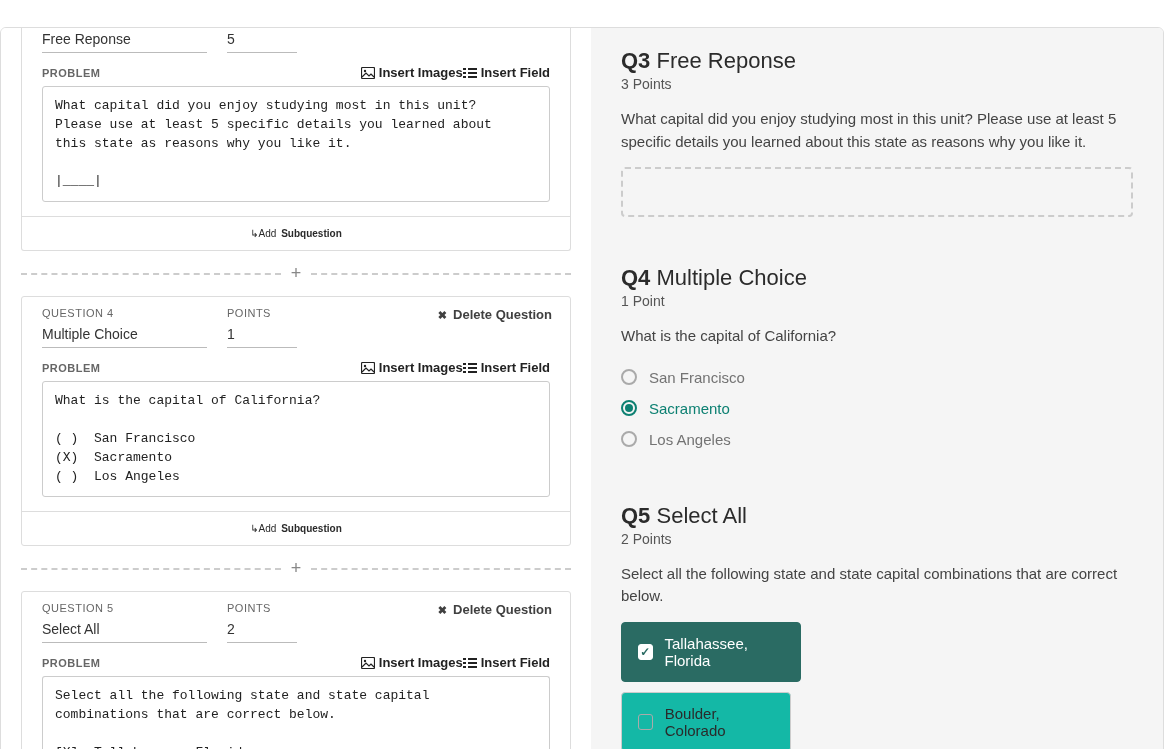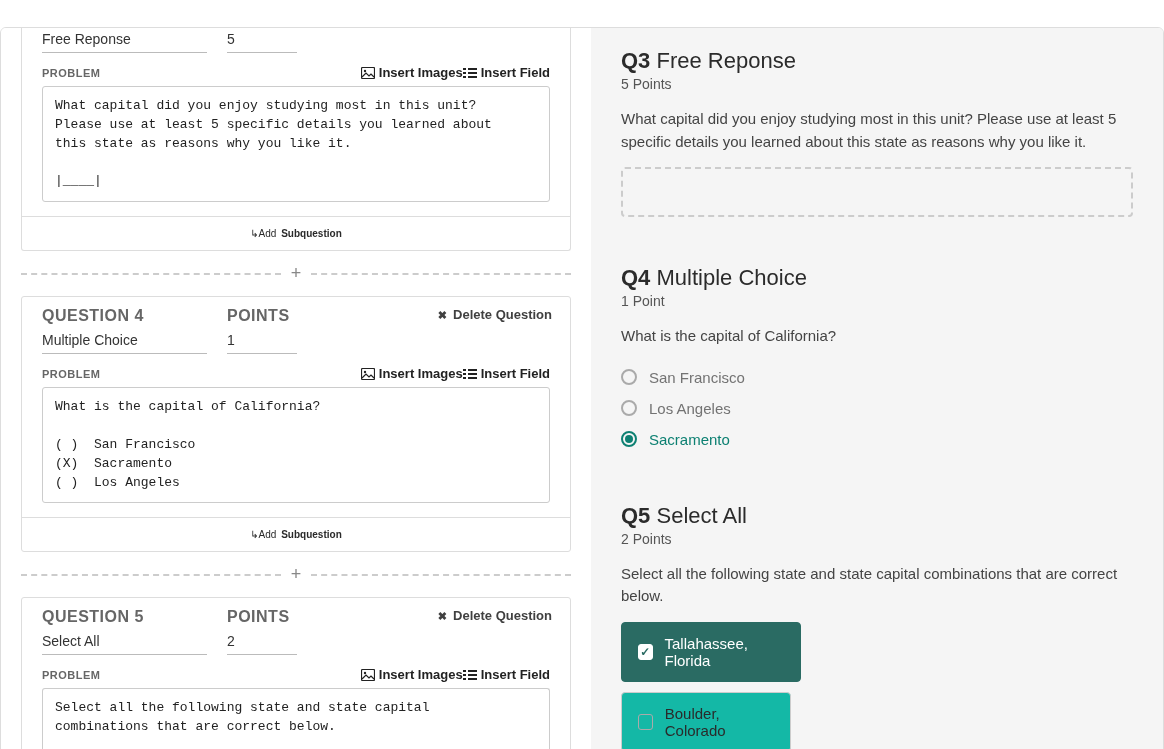--- a/index.html
+++ b/index.html
@@ -39,22 +39,22 @@
 .q-header-row {
   display: flex;
   padding: 10px 20px 0 20px;
   position: relative;
 }
 .q-col {
   flex: 0 0 185px;
 }
 .q-col:last-child { flex: 1; }
 .q-label {
-  font-size: 16px;
-  font-weight: 700;
+  font-size: 11px;
+  font-weight: 400;
   letter-spacing: 0.5px;
   color: #666;
   text-transform: uppercase;
   margin-bottom: 4px;
 }
 .q-input {
   border: none;
   border-bottom: 1px solid #bbb;
   font-size: 14px;
   padding: 3px 0 5px 0;
@@ -349,43 +349,43 @@
 
   </div>
 
   <div class="right-panel">
 
     <div class="preview-q">
       <div class="preview-title">
         <span class="qn">Q3</span>
         <span>Free Reponse</span>
       </div>
-      <div class="preview-points">5 Points</div>
+      <div class="preview-points">3 Points</div>
       <div class="preview-text">What capital did you enjoy studying most in this unit? Please use at least 5 specific details you learned about this state as reasons why you like it.</div>
       <div class="dashed-box"></div>
     </div>
 
     <div class="preview-q">
       <div class="preview-title">
         <span class="qn">Q4</span>
         <span>Multiple Choice</span>
       </div>
       <div class="preview-points">1 Point</div>
       <div class="preview-text">What is the capital of California?</div>
       <div class="radio-opt">
         <span class="circ"></span>
         <span>San Francisco</span>
       </div>
+      <div class="radio-opt sel">
+        <span class="circ"></span>
+        <span>Sacramento</span>
+      </div>
       <div class="radio-opt">
         <span class="circ"></span>
         <span>Los Angeles</span>
-      </div>
-      <div class="radio-opt sel">
-        <span class="circ"></span>
-        <span>Sacramento</span>
       </div>
     </div>
 
     <div class="preview-q">
       <div class="preview-title">
         <span class="qn">Q5</span>
         <span>Select All</span>
       </div>
       <div class="preview-points">2 Points</div>
       <div class="preview-text">Select all the following state and state capital combinations that are correct below.</div>

